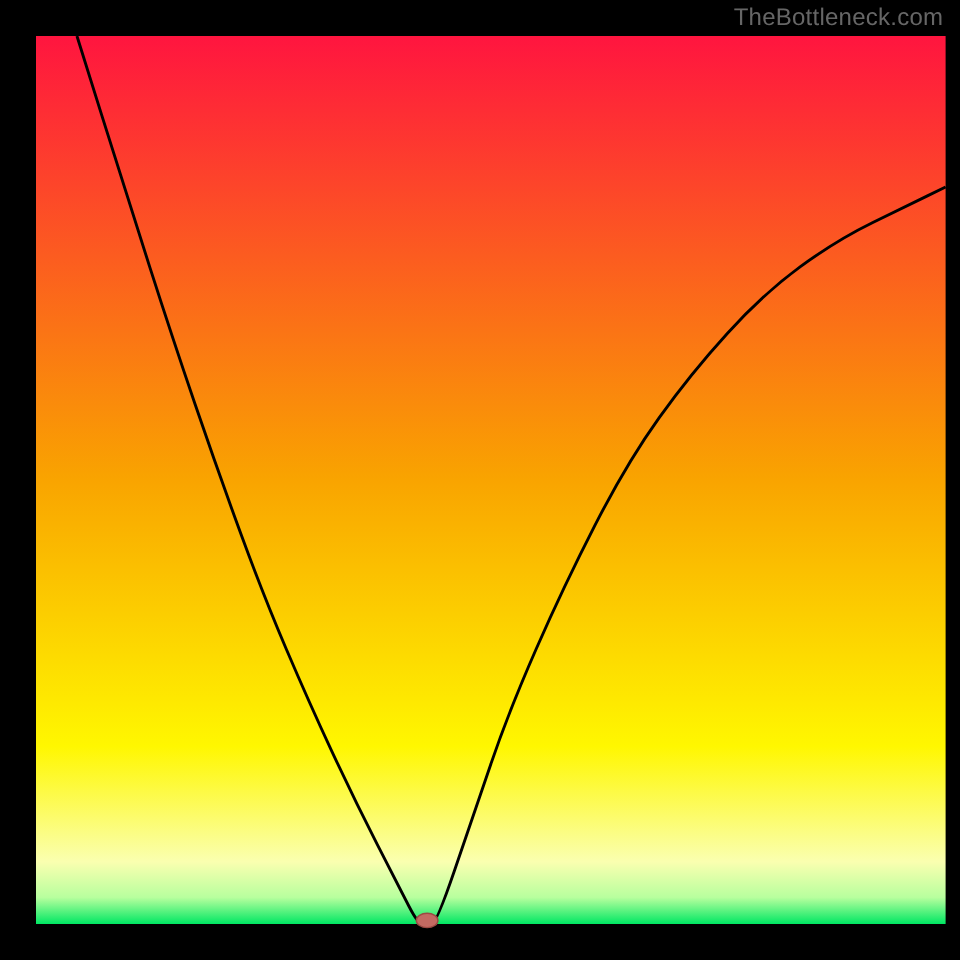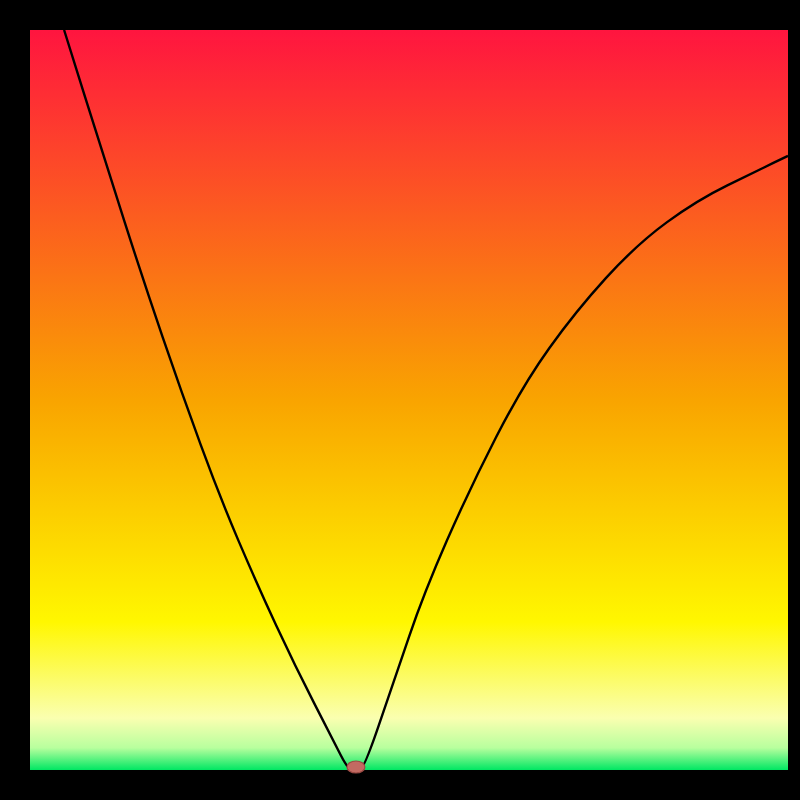--- a/index.html
+++ b/index.html
@@ -30,20 +30,21 @@
     position: absolute;
     top: 0;
     left: 0;
   }
 </style>
 </head>
 <body>
 
 <div class="container">
 
+  <div class="watermark">TheBottleneck.com</div>
 
   <svg id="chart-svg" width="800" height="800" viewBox="0 0 800 800">
     <defs>
       <linearGradient id="bg-grad" x1="0" y1="0" x2="0" y2="1">
           <stop offset="0%" stop-color="#ff153f"></stop>
           <stop offset="50%" stop-color="#f9a400"></stop>
           <stop offset="80%" stop-color="#fff700"></stop>
           <stop offset="93%" stop-color="#faffb0"></stop>
           <stop offset="97%" stop-color="#b8ff9e"></stop>
           <stop offset="100%" stop-color="#00e763"></stop>

